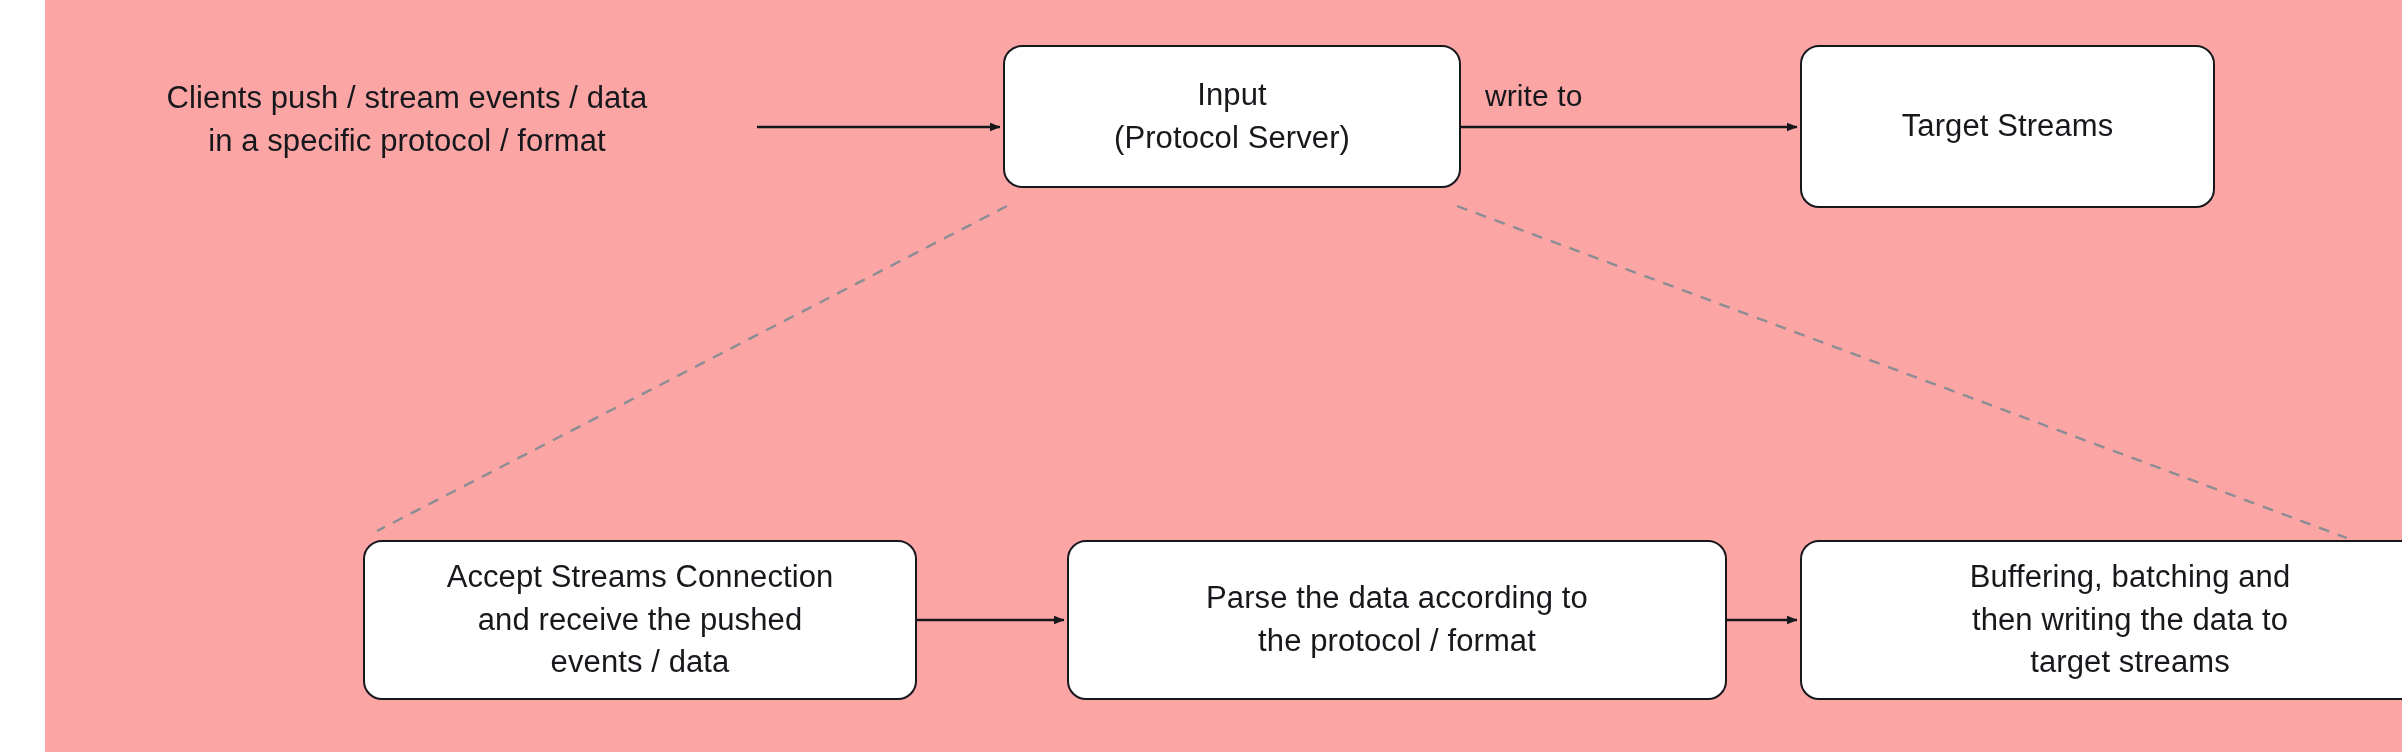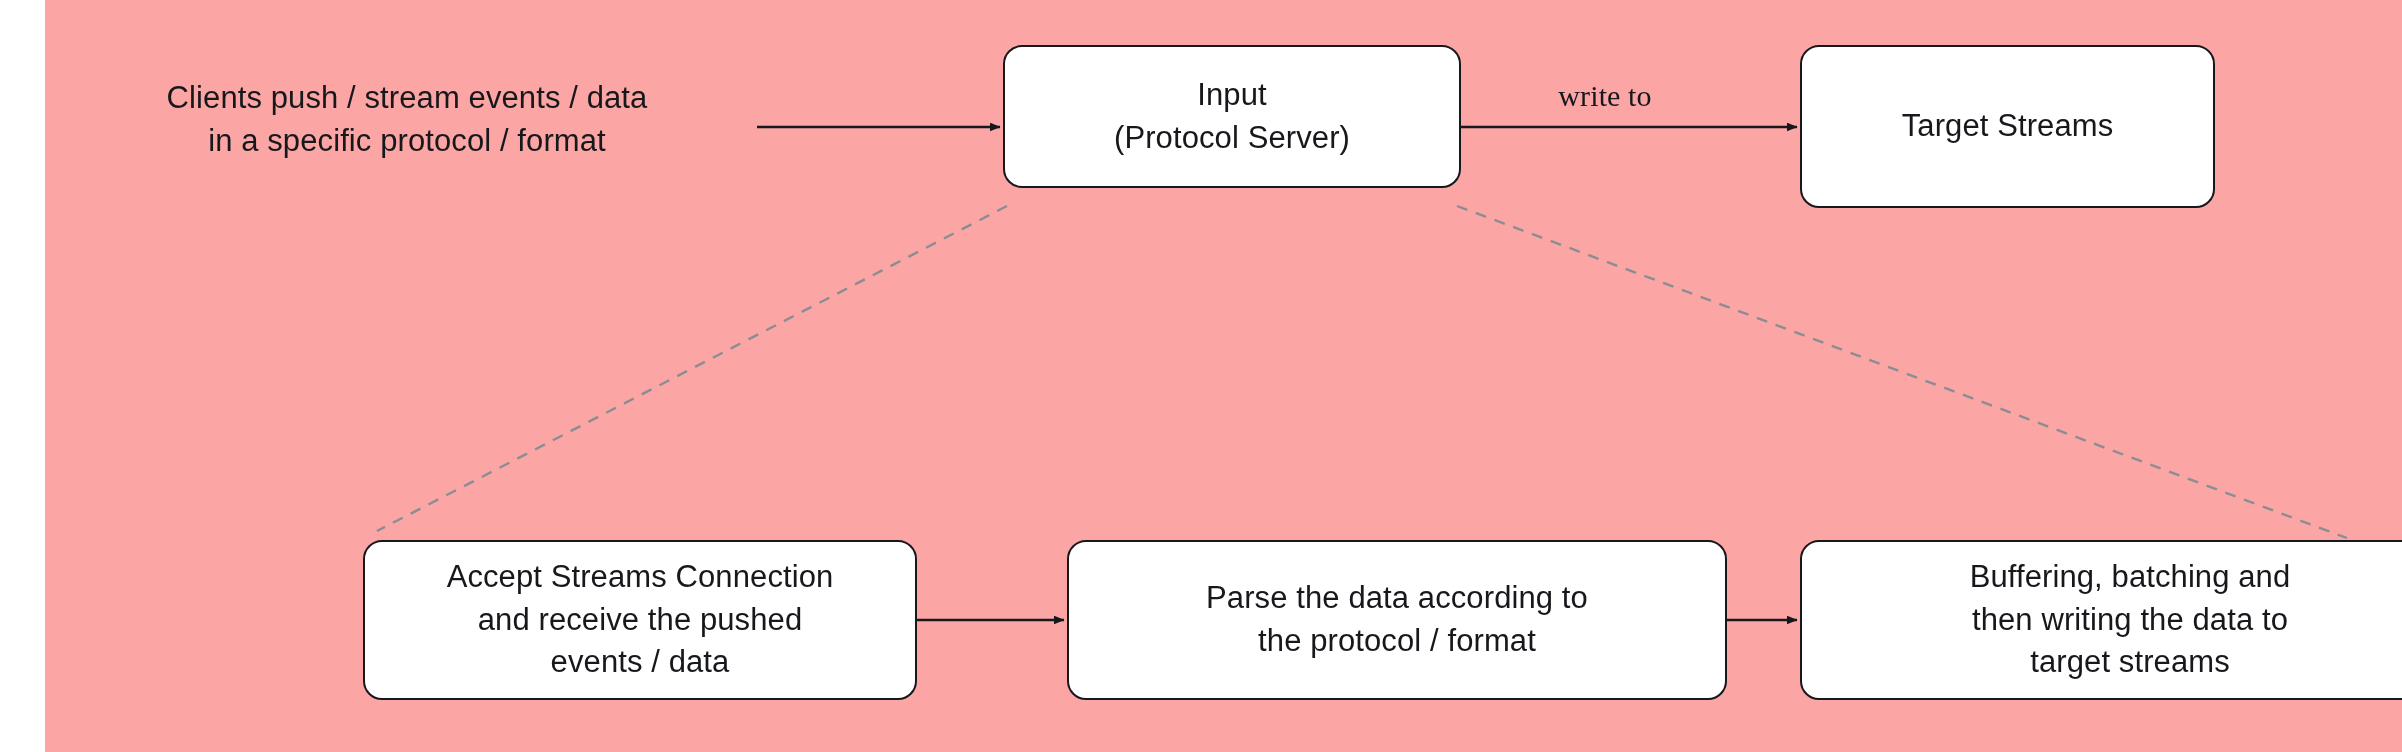--- a/index.html
+++ b/index.html
@@ -48,24 +48,23 @@
     line-height: 1.38;
     text-align: center;
     white-space: pre-line;
     letter-spacing: 0.1px;
   }
   .edge-label {
     position: absolute;
     color: #16181c;
     font-size: 30px;
     line-height: 1.2;
-    text-align: center;
+    text-align: left;
     white-space: nowrap;
     letter-spacing: 0.1px;
-    font-family: Liberation Serif, serif;
   }
 
   
   #node-input        { left: 958px;  top: 45px;  width: 458px; height: 143px; }
   #node-target       { left: 1755px; top: 45px;  width: 415px; height: 163px; }
   #node-accept       { left: 318px;  top: 540px; width: 554px; height: 160px; }
   #node-parse        { left: 1022px; top: 540px; width: 660px; height: 160px; }
   #node-buffer       { left: 1755px; top: 540px; width: 660px; height: 160px; }
 
   #label-clients     { left: 32px;   top: 77px;  width: 660px; }

